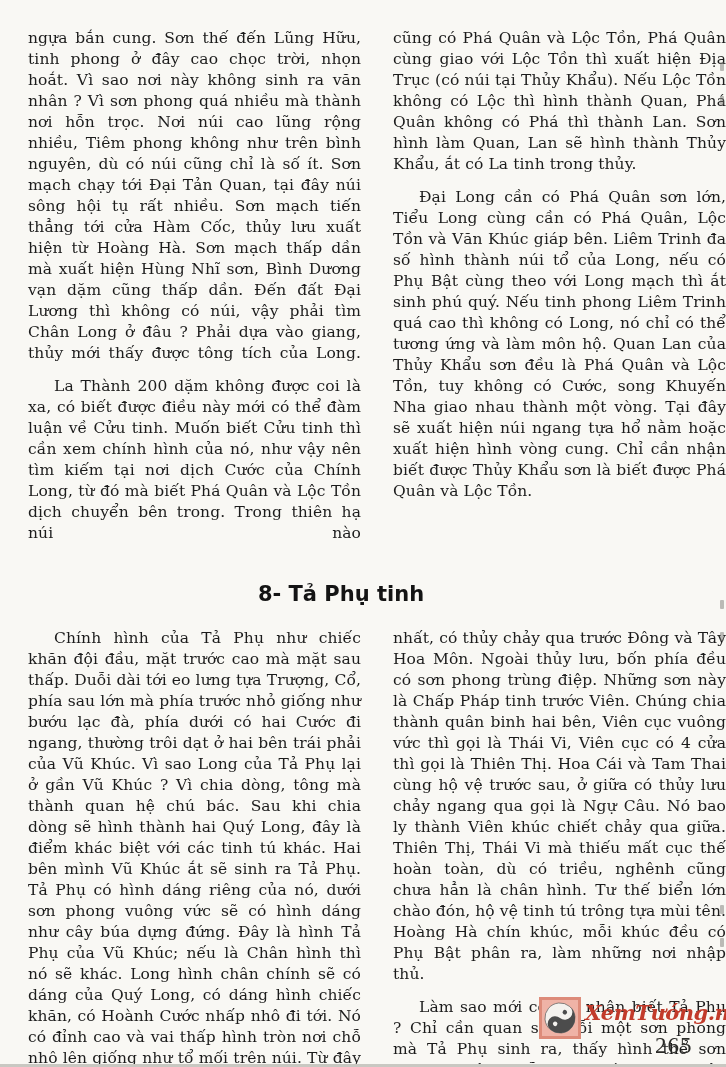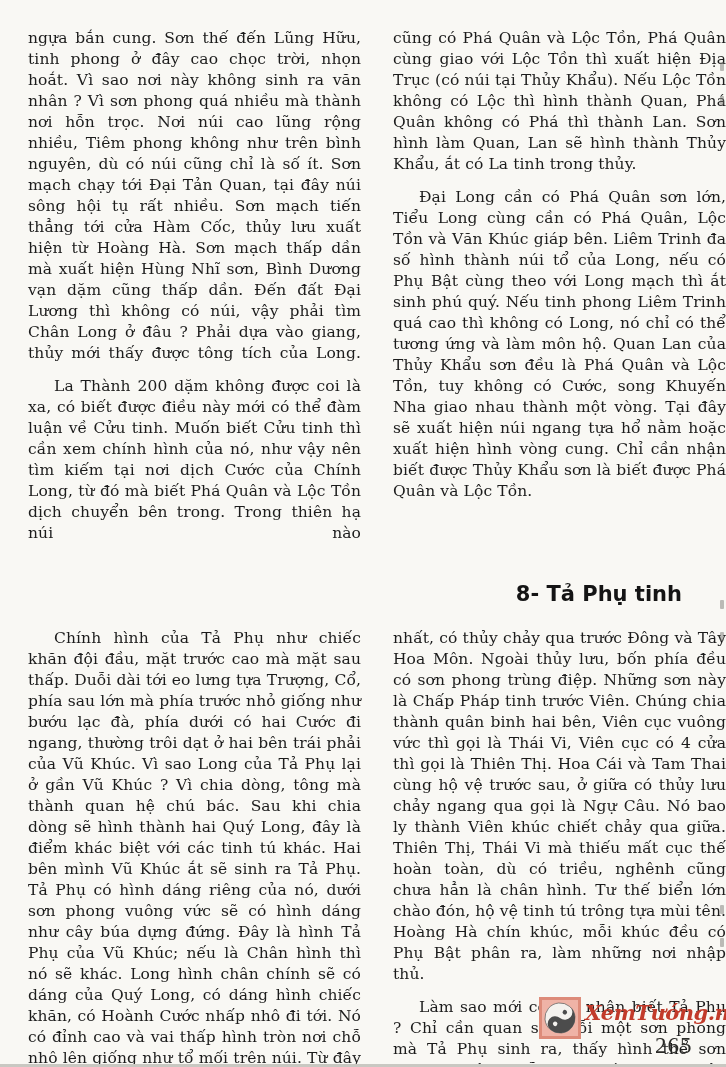--- a/index.html
+++ b/index.html
@@ -28,21 +28,21 @@
     text-align:justify;
     letter-spacing:0.1px;
   }
   .col p{margin:0 0 12px 0;}
   .col p.ind{text-indent:26px;}
   .col p.open-end{text-align-last:justify;}
   h2.heading{
     font-family:"DejaVu Sans", sans-serif;
     font-weight:bold;
     font-size:21px;
-    text-align:right;
+    text-align:center;
     margin:26px 0 22px 0;
     transform:translateX(-28px);
     color:#141414;
   }
   
   .footer{
     position:absolute;
     right:12px;bottom:8px;
     width:175px;
     text-align:left;

